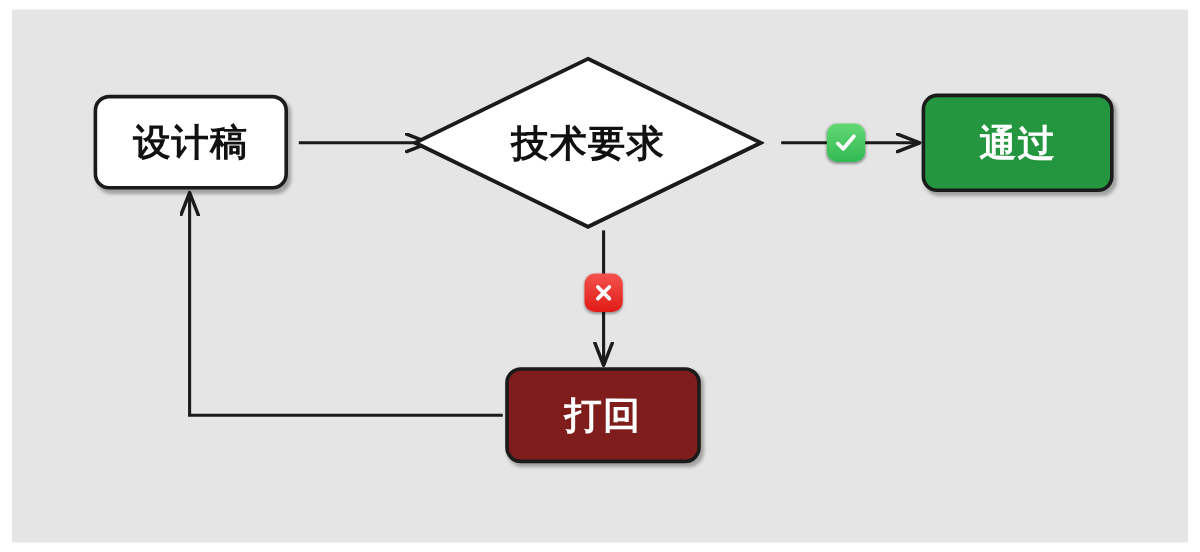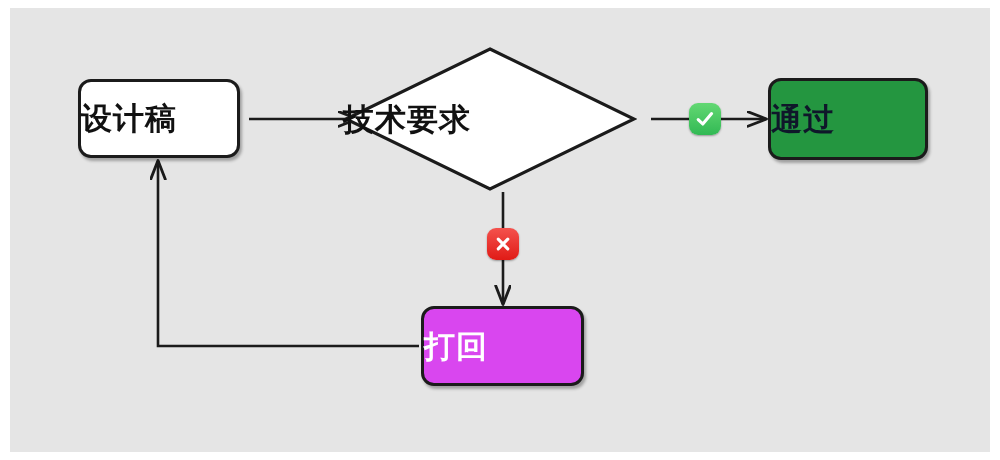--- a/index.html
+++ b/index.html
@@ -37,20 +37,21 @@
     top: 0;
     width: 1000px;
     height: 460px;
   }
 
   .node {
     position: absolute;
     box-sizing: border-box;
     display: flex;
     align-items: center;
+    justify-content: center;
     text-align: center;
     line-height: 1;
   }
 
   
   .node-rect {
     border-radius: 13px;
     border: 3px solid #1b1b1b;
     box-shadow: 2px 3px 3px rgba(0,0,0,0.30);
   }
@@ -66,32 +67,32 @@
     font-weight: bold;
     letter-spacing: 1px;
   }
 
   #node-pass {
     left: 768px;
     top: 78px;
     width: 160px;
     height: 82px;
     background: #249640;
-    color: #0f172a;
+    color: #ffffff;
     font-size: 31px;
     font-weight: bold;
     letter-spacing: 1px;
   }
 
   #node-reject {
     left: 421px;
     top: 306px;
     width: 163px;
     height: 80px;
-    background: #d946ef;
+    background: #7f1d1d;
     color: #ffffff;
     font-size: 31px;
     font-weight: bold;
     letter-spacing: 1px;
   }
 
   
   #node-decision {
     left: 343px;
     top: 46px;

